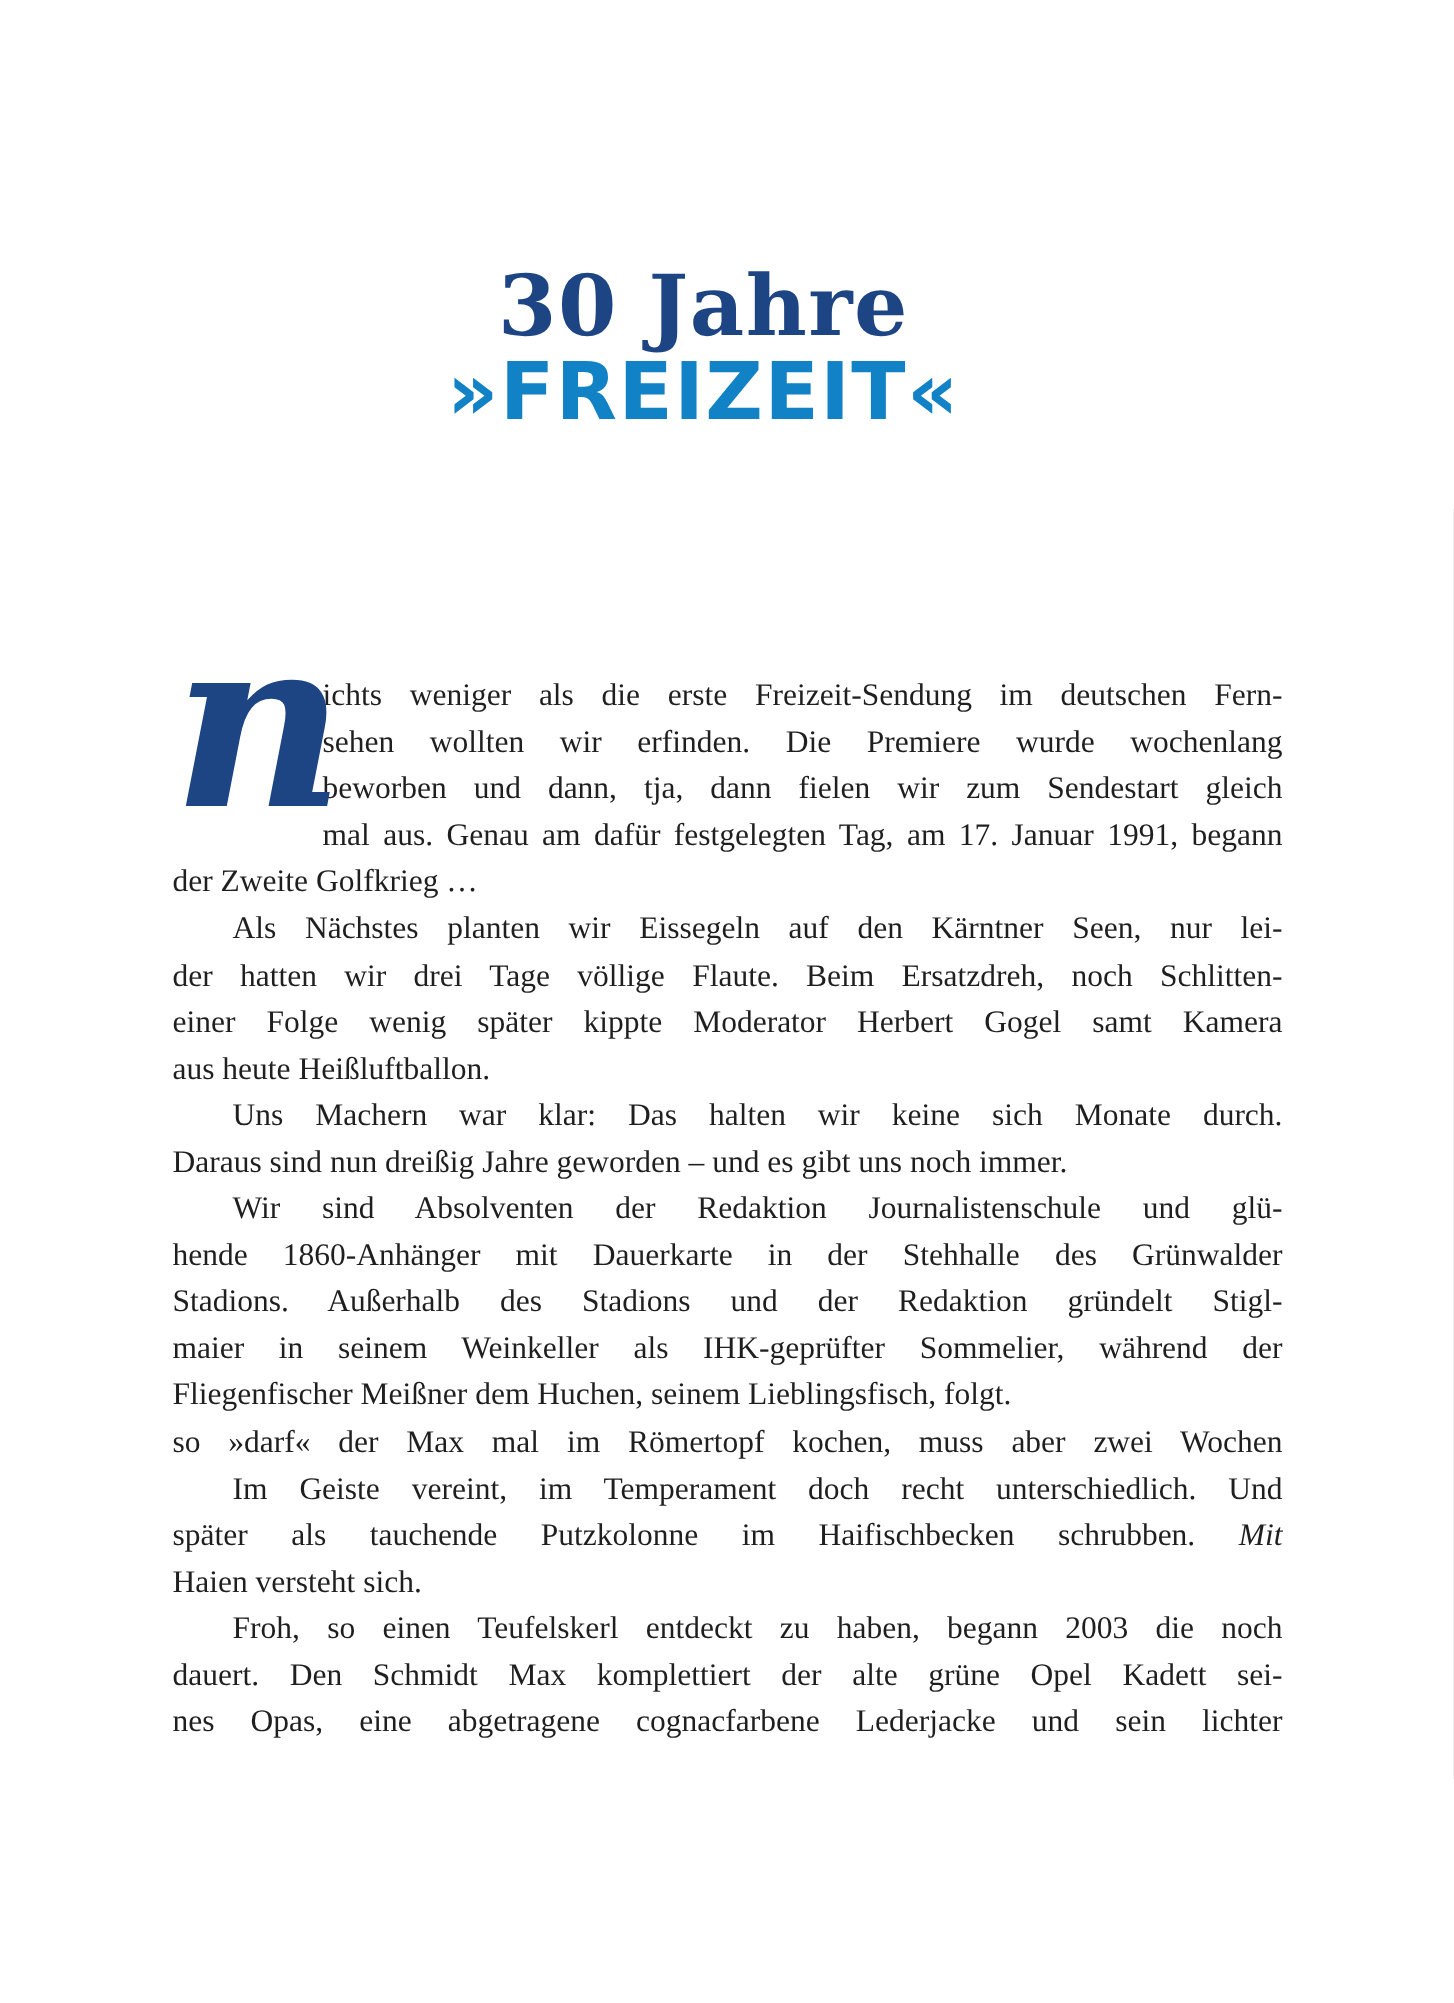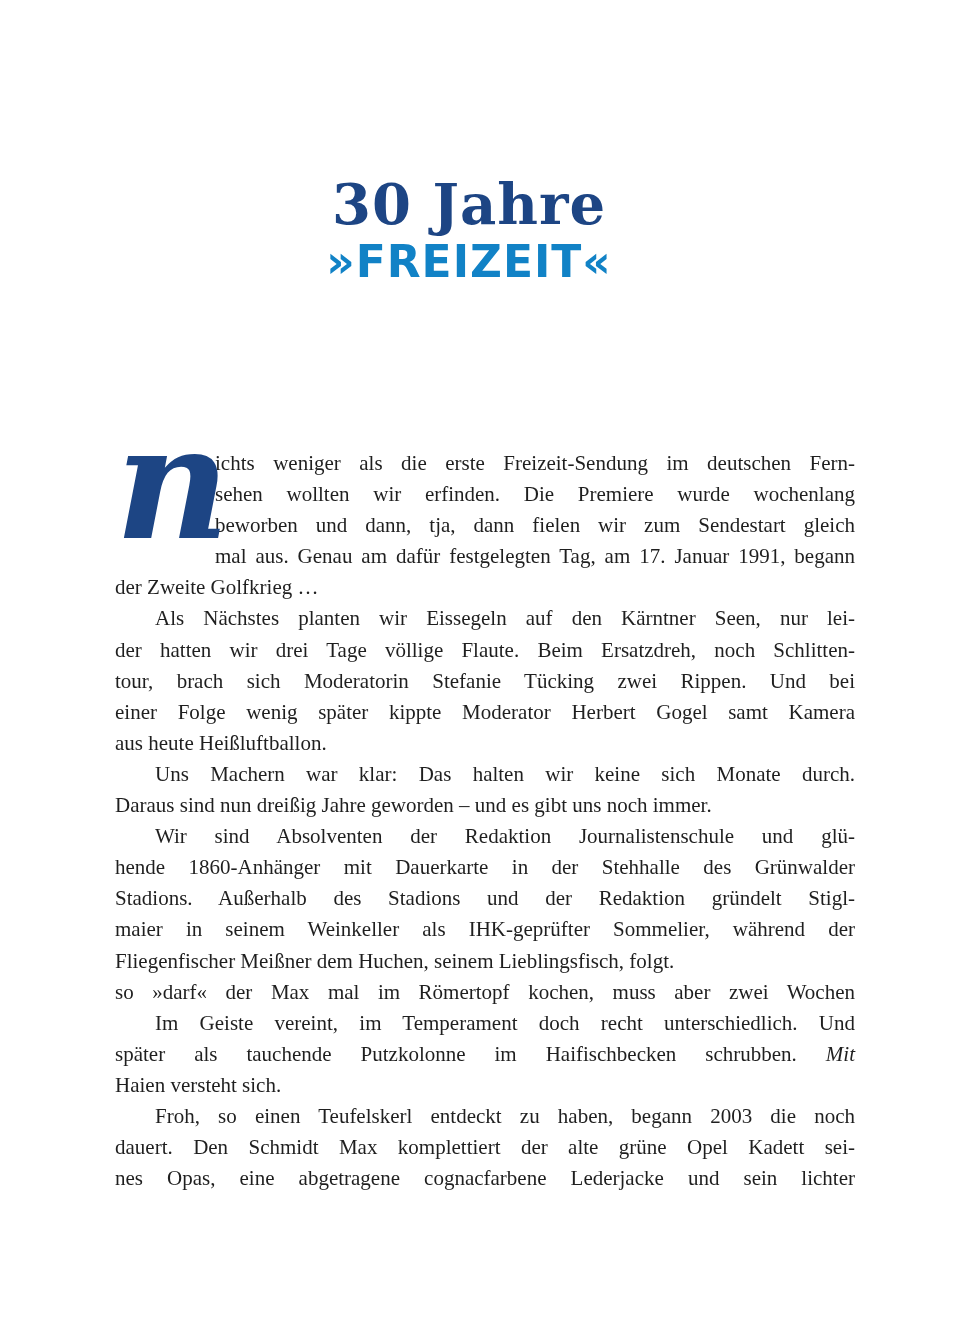--- a/index.html
+++ b/index.html
@@ -27,21 +27,21 @@
     font-family: "DejaVu Serif", serif;
     font-weight: bold;
     font-size: 56px;
     line-height: 64px;
     color: var(--navy, #1d4584);
     letter-spacing: 1px;
   }
   .title-caps {
     font-family: "DejaVu Sans", "Liberation Sans", sans-serif;
     font-weight: bold;
-    font-size: 44px;
+    font-size: 53px;
     line-height: 48px;
     margin-top: 2px;
     color: var(--azure, #1182c6);
     letter-spacing: 1px;
   }
   .text-block {
     position: absolute;
     left: 115px;
     top: 448px;
     width: 740px;
@@ -88,21 +88,20 @@
         </span>
         <div class="line">ichts weniger als die erste Freizeit-Sendung im deutschen Fern-</div>
         <div class="line">sehen wollten wir erfinden. Die Premiere wurde wochenlang</div>
         <div class="line">beworben und dann, tja, dann fielen wir zum Sendestart gleich</div>
         <div class="line">mal aus. Genau am dafür festgelegten Tag, am 17. Januar 1991, begann</div>
         <div class="line last">der Zweite Golfkrieg …</div>
       </div>
       <div class="paragraph">
         <div class="line indent">Als Nächstes planten wir Eissegeln auf den Kärntner Seen, nur lei-</div>
         <div class="line">der hatten wir drei Tage völlige Flaute. Beim Ersatzdreh, noch Schlitten-</div>
-        <div class="line">tour, brach sich Moderatorin Stefanie Tücking zwei Rippen. Und bei</div>
         <div class="line">einer Folge wenig später kippte Moderator Herbert Gogel samt Kamera</div>
         <div class="line last">aus heute Heißluftballon.</div>
       </div>
       <div class="paragraph">
         <div class="line indent">Uns Machern war klar: Das halten wir keine sich Monate durch.</div>
         <div class="line last">Daraus sind nun dreißig Jahre geworden – und es gibt uns noch immer.</div>
       </div>
       <div class="paragraph">
         <div class="line indent">Wir sind Absolventen der Redaktion Journalistenschule und glü-</div>
         <div class="line">hende 1860-Anhänger mit Dauerkarte in der Stehhalle des Grünwalder</div>

